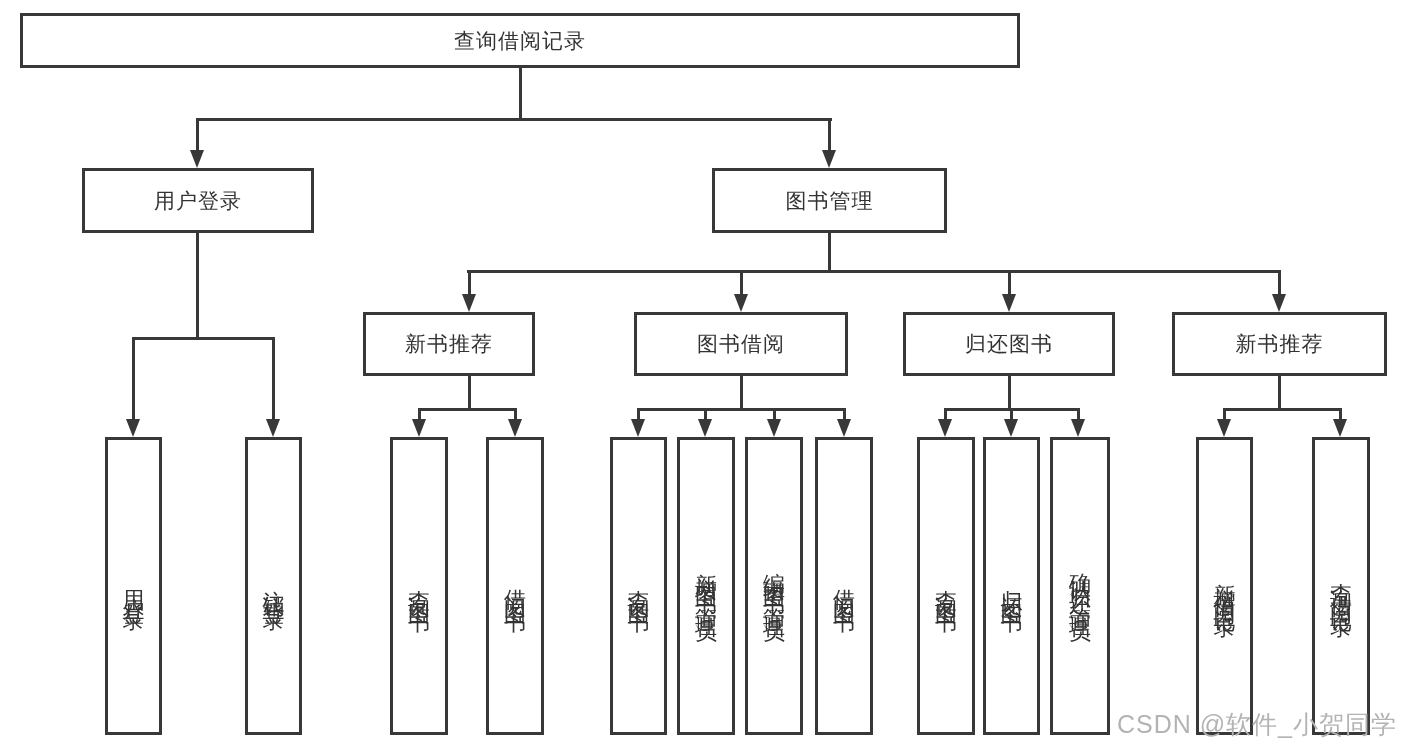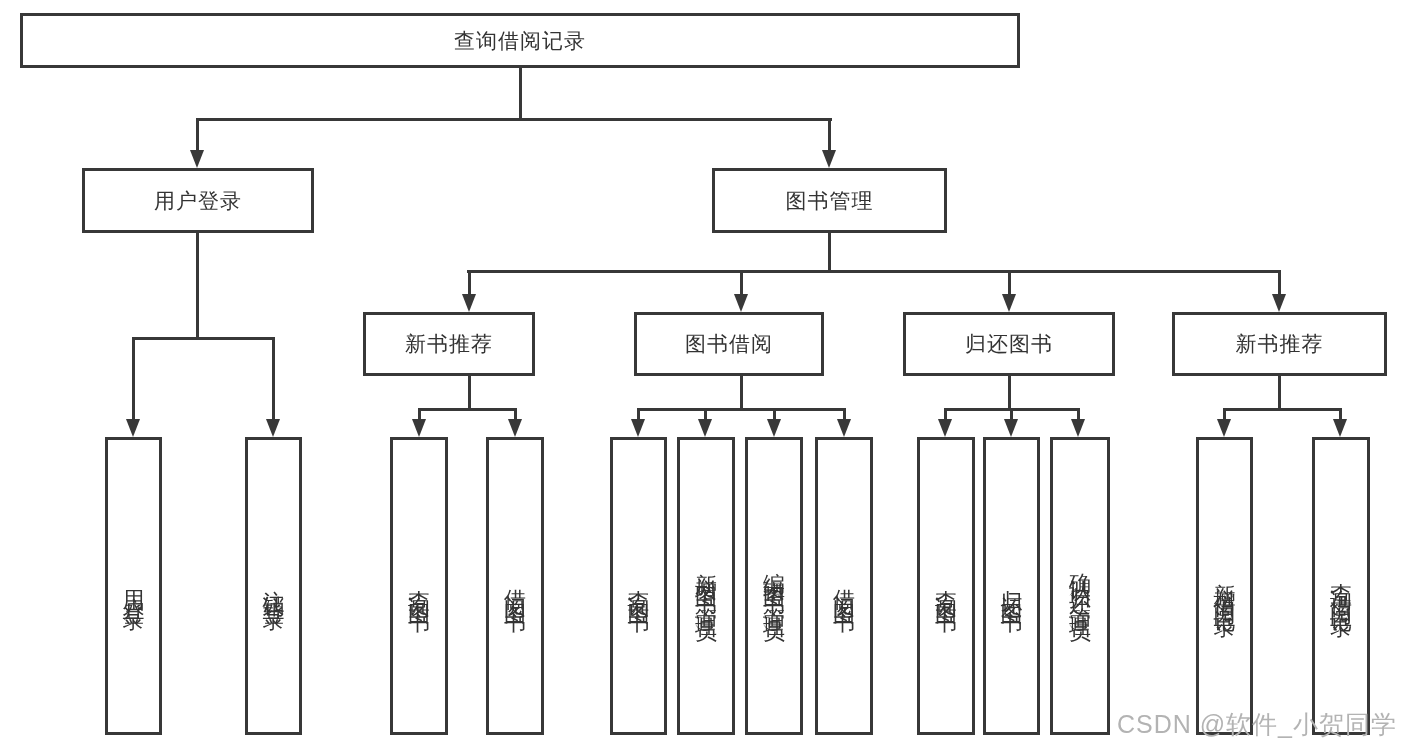--- a/index.html
+++ b/index.html
@@ -32,21 +32,21 @@
 </style>
 </head>
 <body>
 
 <div class="box" style="left:20px;top:13px;width:1000px;height:55px;">查询借阅记录</div>
 
 <div class="box" style="left:82px;top:168px;width:232px;height:65px;">用户登录</div>
 <div class="box" style="left:712px;top:168px;width:235px;height:65px;">图书管理</div>
 
 <div class="box" style="left:363px;top:312px;width:172px;height:64px;">新书推荐</div>
-<div class="box" style="left:634px;top:312px;width:190px;height:64px;">图书借阅</div>
+<div class="box" style="left:634px;top:312px;width:214px;height:64px;">图书借阅</div>
 <div class="box" style="left:903px;top:312px;width:212px;height:64px;">归还图书</div>
 <div class="box" style="left:1172px;top:312px;width:215px;height:64px;">新书推荐</div>
 
 <div class="box vbox" style="left:105px;top:437px;width:57px;height:298px;">用户登录</div>
 <div class="box vbox" style="left:245px;top:437px;width:57px;height:298px;">注销登录</div>
 
 <div class="box vbox" style="left:390px;top:437px;width:58px;height:298px;">查询图书</div>
 <div class="box vbox" style="left:486px;top:437px;width:58px;height:298px;">借阅图书</div>
 
 <div class="box vbox" style="left:610px;top:437px;width:57px;height:298px;">查询图书</div>

